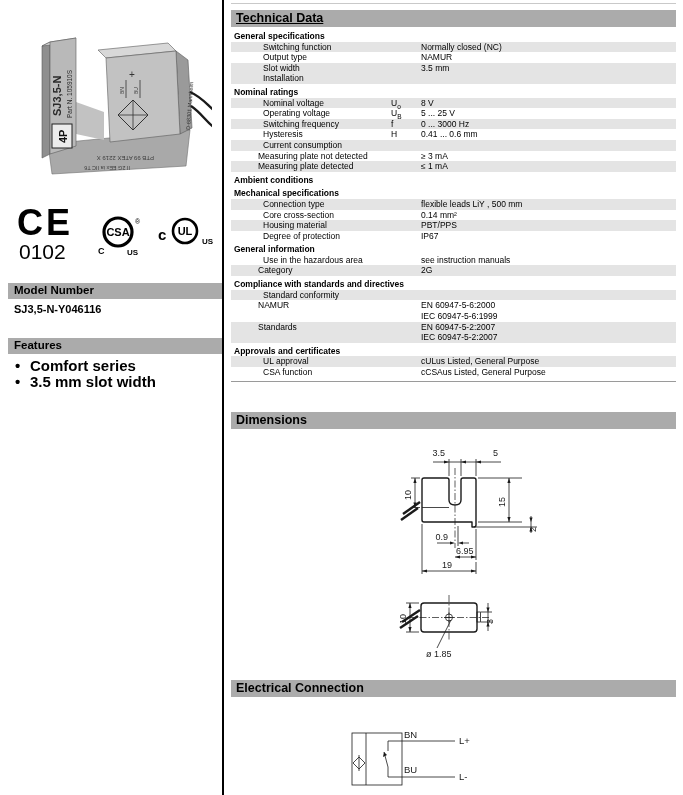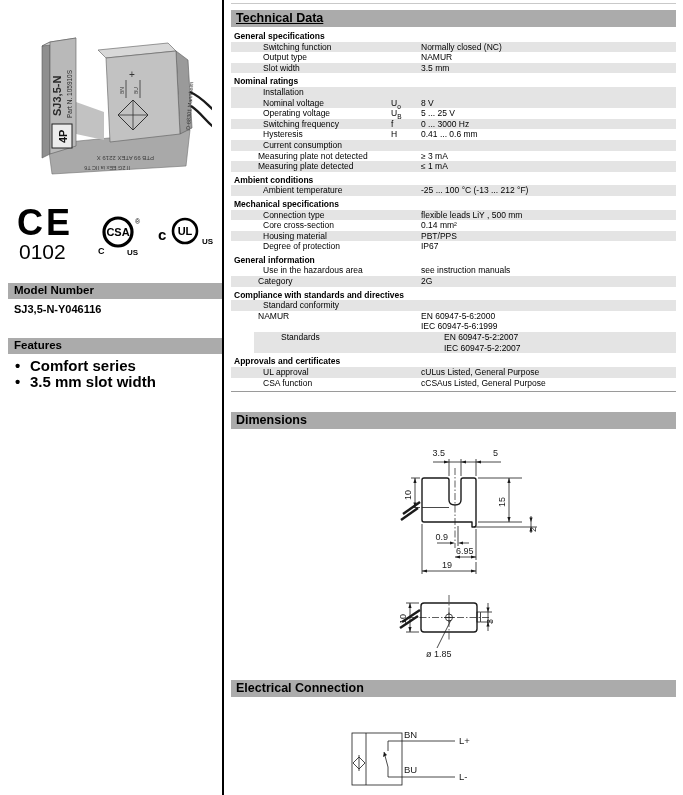--- a/index.html
+++ b/index.html
@@ -131,45 +131,42 @@
       <div class="trow cat"><span class="tlabel ind0">General specifications</span></div>
       <div class="trow shade"><span class="tlabel ind1">Switching function</span><span class="tvalue">
           <div>Normally closed (NC)</div>
         </span></div>
       <div class="trow"><span class="tlabel ind1">Output type</span><span class="tvalue">
           <div>NAMUR</div>
         </span></div>
       <div class="trow shade"><span class="tlabel ind1">Slot width</span><span class="tvalue">
           <div>3.5 mm</div>
         </span></div>
+      <div class="trow shade"><span class="tlabel ind1">Installation</span></div>
       <div class="trow cat"><span class="tlabel ind0">Nominal ratings</span></div>
-      <div class="trow shade"><span class="tlabel ind1">Installation</span></div>
       <div class="trow shade"><span class="tlabel ind1">Nominal voltage</span><span class="tsym">U<sub>o</sub></span><span class="tvalue">
           <div>8 V</div>
         </span></div>
       <div class="trow"><span class="tlabel ind1">Operating voltage</span><span class="tsym">U<sub>B</sub></span><span class="tvalue">
           <div>5 ... 25 V</div>
         </span></div>
       <div class="trow shade"><span class="tlabel ind1">Switching frequency</span><span class="tsym">f</span><span class="tvalue">
           <div>0 ... 3000 Hz</div>
         </span></div>
       <div class="trow"><span class="tlabel ind1">Hysteresis</span><span class="tsym">H</span><span class="tvalue">
           <div>0.41 ... 0.6  mm</div>
         </span></div>
       <div class="trow shade"><span class="tlabel ind1">Current consumption</span></div>
       <div class="trow"><span class="tlabel ind2">Measuring plate not detected</span><span class="tvalue">
           <div>≥ 3 mA</div>
         </span></div>
       <div class="trow shade"><span class="tlabel ind2">Measuring plate detected</span><span class="tvalue">
           <div>≤ 1 mA</div>
         </span></div>
       <div class="trow cat"><span class="tlabel ind0">Ambient conditions</span></div>
-      <div class="trow shade"><span class="tlabel ind1">Ambient temperature</span><span class="tvalue">
-          <div>-25 ... 100 °C (-13 ... 212 °F)</div>
-        </span></div>
       <div class="trow cat"><span class="tlabel ind0">Mechanical specifications</span></div>
       <div class="trow shade"><span class="tlabel ind1">Connection type</span><span class="tvalue">
           <div>flexible leads LiY , 500 mm</div>
         </span></div>
       <div class="trow"><span class="tlabel ind1">Core cross-section</span><span class="tvalue">
           <div>0.14 mm²</div>
         </span></div>
       <div class="trow shade"><span class="tlabel ind1">Housing material</span><span class="tvalue">
           <div>PBT/PPS</div>
         </span></div>
@@ -182,21 +179,21 @@
         </span></div>
       <div class="trow shade"><span class="tlabel ind2">Category</span><span class="tvalue">
           <div>2G</div>
         </span></div>
       <div class="trow cat"><span class="tlabel ind0">Compliance with standards and directives</span></div>
       <div class="trow shade"><span class="tlabel ind1">Standard conformity</span></div>
       <div class="trow" style="min-height: 21.3px;"><span class="tlabel ind2">NAMUR</span><span class="tvalue">
           <div>EN 60947-5-6:2000</div>
           <div>IEC 60947-5-6:1999</div>
         </span></div>
-      <div class="trow shade" style="min-height: 21.3px; margin-left: 23px;"><span class="tlabel ind2">Standards</span><span class="tvalue">
+      <div class="trow shade" style="min-height: 21.3px;"><span class="tlabel ind2">Standards</span><span class="tvalue">
           <div>EN 60947-5-2:2007</div>
           <div>IEC 60947-5-2:2007</div>
         </span></div>
       <div class="trow cat"><span class="tlabel ind0">Approvals and certificates</span></div>
       <div class="trow shade"><span class="tlabel ind1">UL approval</span><span class="tvalue">
           <div>cULus Listed, General Purpose</div>
         </span></div>
       <div class="trow"><span class="tlabel ind1">CSA function</span><span class="tvalue">
           <div>cCSAus Listed, General Purpose</div>
         </span></div>

